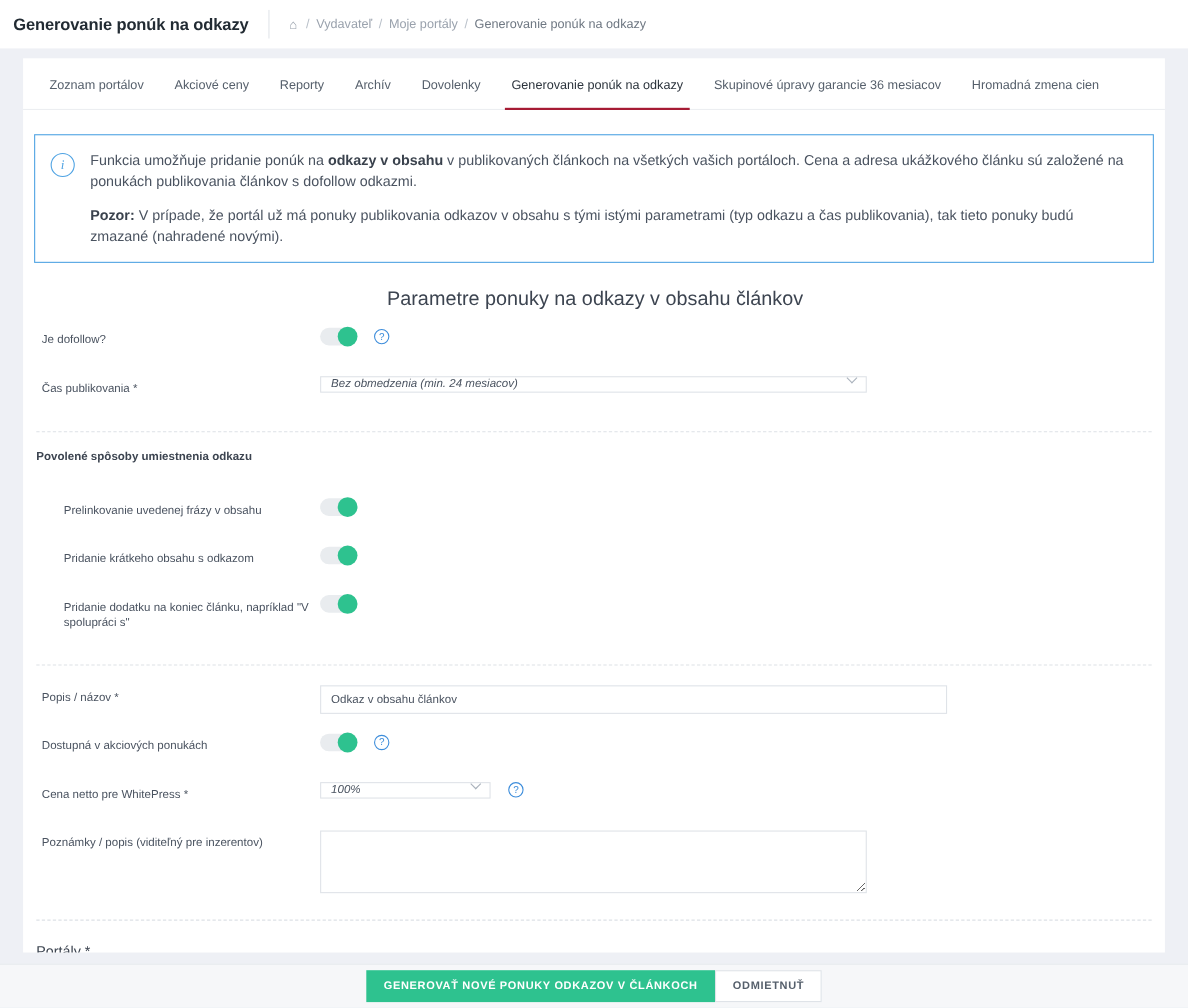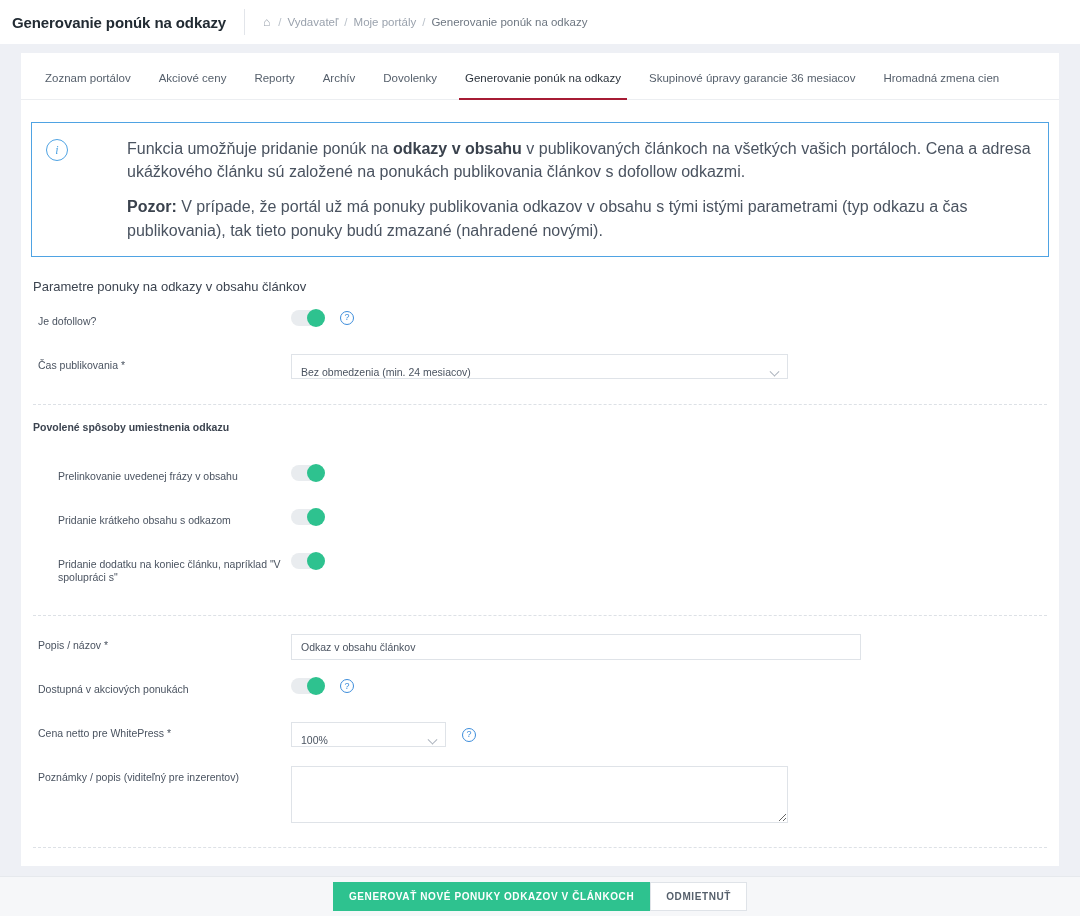--- a/index.html
+++ b/index.html
@@ -100,34 +100,34 @@
     border-radius: 50%;
     color: #4fa3e3;
     font-size: 12px;
     font-family: "Liberation Serif", serif;
     font-style: italic;
     display: flex; align-items: center; justify-content: center;
     margin-top: 2px;
   }
   .alert-body { flex: 1; }
   .alert-line {
-    font-size: 16px;
+    font-size: 13px;
     color: #4a5360;
     line-height: 1.45;
-    margin-left: 45px;
   }
   .alert-line + .alert-line { margin-top: 12px; }
   .alert-line b { font-weight: bold; color: #3a424d; }
 
   
   .section-title {
-    font-size: 13px;
+    font-size: 18px;
     color: #3c4450;
     margin: 22px 0 0 0;
     padding-left: 2px;
+    text-align: center;
   }
   .sub-title {
     font-size: 10.5px;
     color: #3c4450;
     font-weight: bold;
     margin: 0 0 0 2px;
   }
 
   .row {
     display: flex;
@@ -172,29 +172,30 @@
     color: #3d8ddb;
     font-size: 9px;
     display: inline-flex; align-items: center; justify-content: center;
     cursor: pointer;
     flex: 0 0 14px;
     line-height: 1;
   }
 
   
   .select {
-    height: 25px;
+    height: 15px;
     border: 1px solid #dfe3e8;
     background: #fff;
-    display: flex; align-items: flex-end;
+    display: flex; align-items: flex-start;
     justify-content: space-between;
     padding: 0 9px;
     font-size: 10.5px;
     color: #4a5360;
     cursor: pointer;
+    font-style: italic;
   }
   .select.wide { width: 497px; }
   .select.narrow { width: 155px; }
   .chev {
     width: 7px; height: 7px;
     border-right: 1.2px solid #aab2bc;
     border-bottom: 1.2px solid #aab2bc;
     transform: rotate(45deg) translate(-2px,-2px);
   }
 

